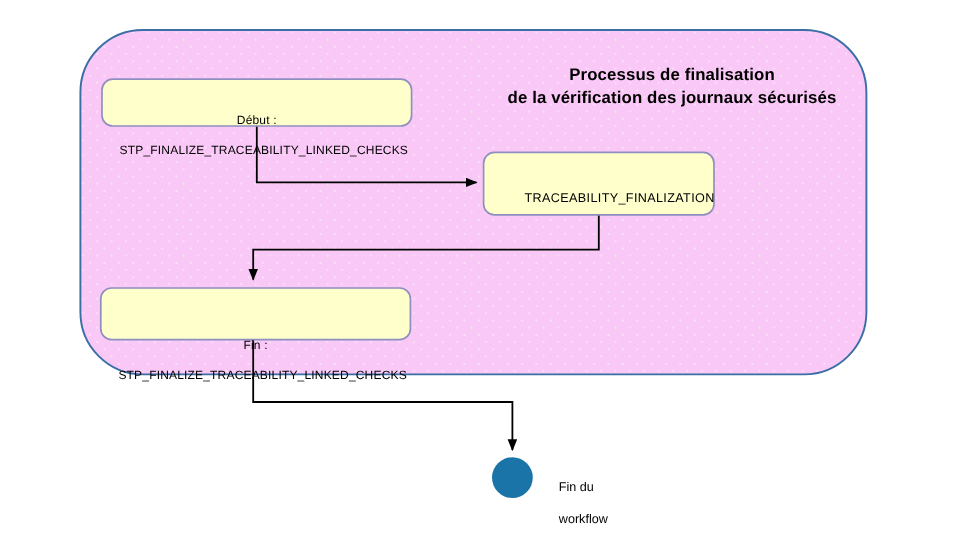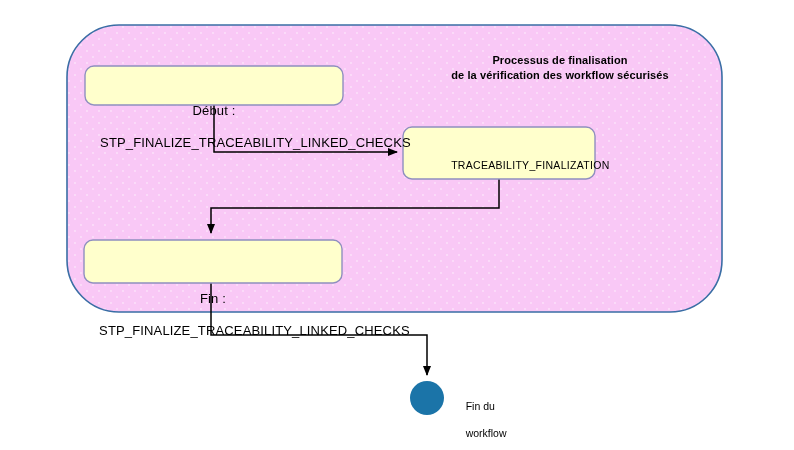--- a/index.html
+++ b/index.html
@@ -31,27 +31,27 @@
     text-align: center;
     color: #000000;
     line-height: 1.25;
     white-space: pre;
     pointer-events: none;
   }
   .pool-title {
     position: absolute;
     text-align: center;
     font-weight: bold;
-    font-size: 11px;
+    font-size: 14px;
     color: #000000;
     line-height: 1.35;
     letter-spacing: 0.1px;
   }
   .box-text {
-    font-size: 13px;
+    font-size: 10px;
     letter-spacing: 0.15px;
   }
   .box-text .line-top {
     display: block;
   }
   .task-text {
     font-size: 10.5px;
     letter-spacing: 0.3px;
   }
   .end-label {
@@ -92,29 +92,29 @@
 
     <rect x="403" y="127" width="192" height="52" rx="9" ry="9" fill="#ffffcc" stroke="#8f8fbf" stroke-width="1.4"></rect>
 
     <rect x="84" y="240" width="258" height="43" rx="9" ry="9" fill="#ffffcc" stroke="#8f8fbf" stroke-width="1.4"></rect>
 
     <circle cx="427" cy="398" r="17" fill="#1b74a8"></circle>
   </svg>
 
   <div class="pool-title" style="left:415px; top:53px; width:290px;">
     <span>Processus de finalisation</span><br>
-    <span>de la vérification des workflow sécurisés</span>
+    <span>de la vérification des journaux sécurisés</span>
   </div>
 
   <div class="node-label box-text" style="left:85px; top:70px; width:258px;">
     <span class="line-top">Début :</span>
     <span>STP_FINALIZE_TRACEABILITY_LINKED_CHECKS</span>
   </div>
 
-  <div class="node-label task-text" style="left:420px; top:146px; width:208px;">
+  <div class="node-label task-text" style="left:406px; top:146px; width:208px;">
     <span>TRACEABILITY_FINALIZATION</span>
   </div>
 
   <div class="node-label box-text" style="left:84px; top:258px; width:258px;">
     <span class="line-top">Fin :</span>
     <span>STP_FINALIZE_TRACEABILITY_LINKED_CHECKS</span>
   </div>
 
   <div class="end-label" style="left:454px; top:386px; width:90px;">
     <span>Fin du</span><br>

